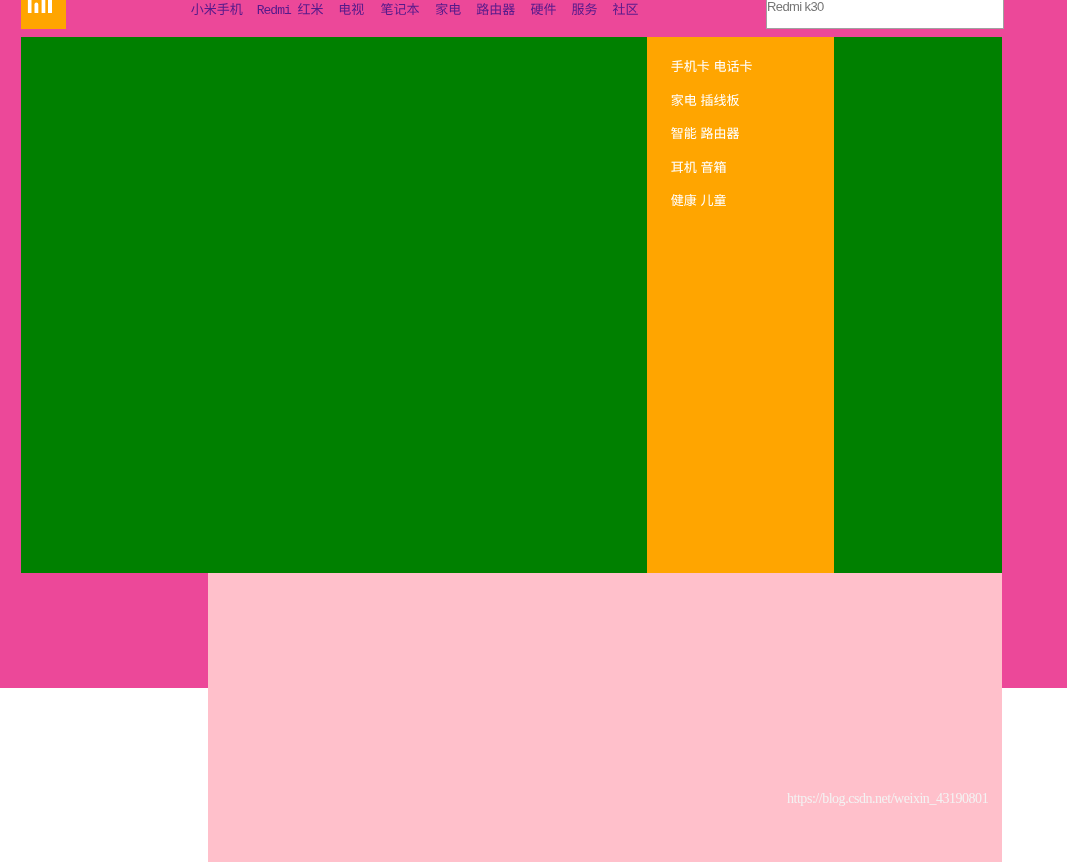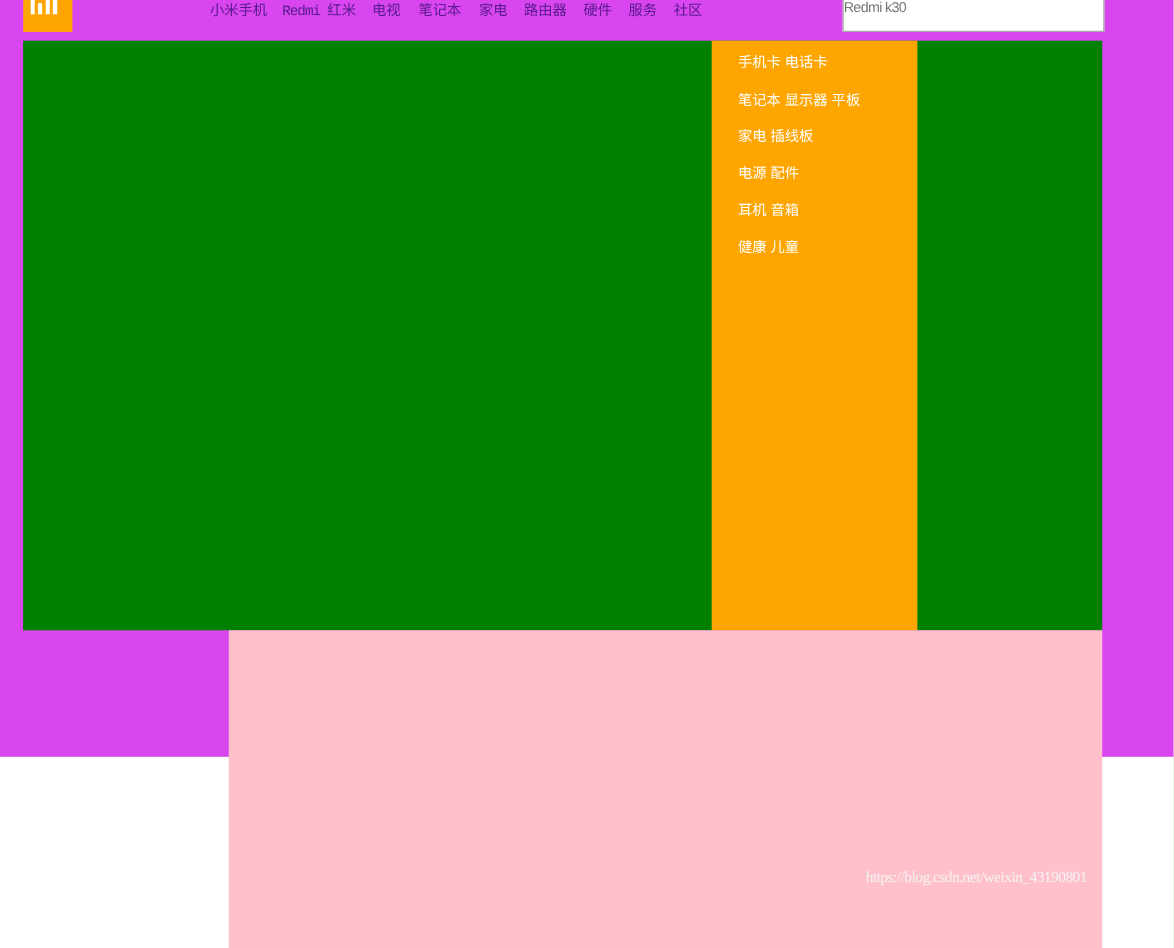--- a/index.html
+++ b/index.html
@@ -1,19 +1,19 @@
 <!DOCTYPE html>
 <html lang="zh-CN"><head>
 <meta charset="utf-8">
 <title>小米商城</title>
 <style>
   html,body{margin:0;padding:0;background:#ffffff;overflow:hidden;}
   body{font-family:"Liberation Sans",sans-serif;width:1067px;height:862px;overflow:hidden;position:relative;
        -webkit-font-smoothing:antialiased;}
-  .page{position:absolute;left:0;top:0;width:1067px;height:688px;background:#d946ef;}
+  .page{position:absolute;left:0;top:0;width:1067px;height:688px;background:#ec4899;}
 
   
   .logo-wrap{position:absolute;left:21.4px;top:0;width:44.2px;height:29.2px;overflow:hidden;display:block;}
   .logo-tile{position:absolute;left:0;top:-15px;width:44.2px;height:44.2px;background:#FFA500;}
   .logo-tile svg{display:block;}
 
   
   .nav{position:absolute;left:190.8px;top:2.0px;font-size:13px;line-height:16px;white-space:nowrap;}
   .nav a{color:#551A8B;text-decoration:none;margin-right:15px;
          font-family:"Liberation Sans",sans-serif;}
@@ -29,21 +29,21 @@
           font-size:13px;font-family:"Liberation Sans",sans-serif;color:#767676;
           letter-spacing:-0.6px;padding:0 0 2px 0;outline:none;}
   .search::placeholder{color:#767676;opacity:1;}
 
   
   .green{position:absolute;left:21px;top:36.5px;width:981px;height:536px;background:#008000;}
   .orange{position:absolute;left:647px;top:36.5px;width:187px;height:536px;background:#FFA500;}
   .pink{position:absolute;left:208px;top:572.5px;width:794px;height:290px;background:#FFC0CB;}
 
   
-  .menu{position:absolute;left:670.8px;top:40px;width:170px;font-size:13px;line-height:33.6px;
+  .menu{position:absolute;left:670.8px;top:50px;width:170px;font-size:13px;line-height:33.6px;
         color:#ffffff;font-family:"Liberation Sans",sans-serif;}
   .menu .menu-item{white-space:nowrap;}
 
   
   .wm{position:absolute;left:787px;top:789px;font-size:14px;line-height:20px;letter-spacing:-0.47px;
       color:#f3f3f3;font-family:Liberation Serif, serif;white-space:nowrap;}
 </style>
 </head>
 <body>
 
@@ -61,23 +61,22 @@
 
   <nav class="nav" id="nav"><a href="#">小米手机</a><a href="#"><span class="lat">Redmi</span> <span>红米</span></a><a href="#">电视</a><a href="#">笔记本</a><a href="#">家电</a><a href="#">路由器</a><a href="#">硬件</a><a href="#">服务</a><a href="#">社区</a></nav>
 
   <input class="search" id="search" type="text" placeholder="Redmi k30" style="">
 
   <div class="green"></div>
   <div class="orange"></div>
 
   <div class="menu" id="menu">
       <div class="menu-item">手机卡 电话卡</div>
-      <div class="menu-item">笔记本 显示器 平板</div>
       <div class="menu-item">家电 插线板</div>
-      <div class="menu-item">电源 配件</div>
+      <div class="menu-item">智能 路由器</div>
       <div class="menu-item">耳机 音箱</div>
       <div class="menu-item">健康 儿童</div>
     </div>
 
   <div class="pink"></div>
 
   <div class="wm">https://blog.csdn.net/weixin_43190801</div>
 </div>
 
 </body></html>

